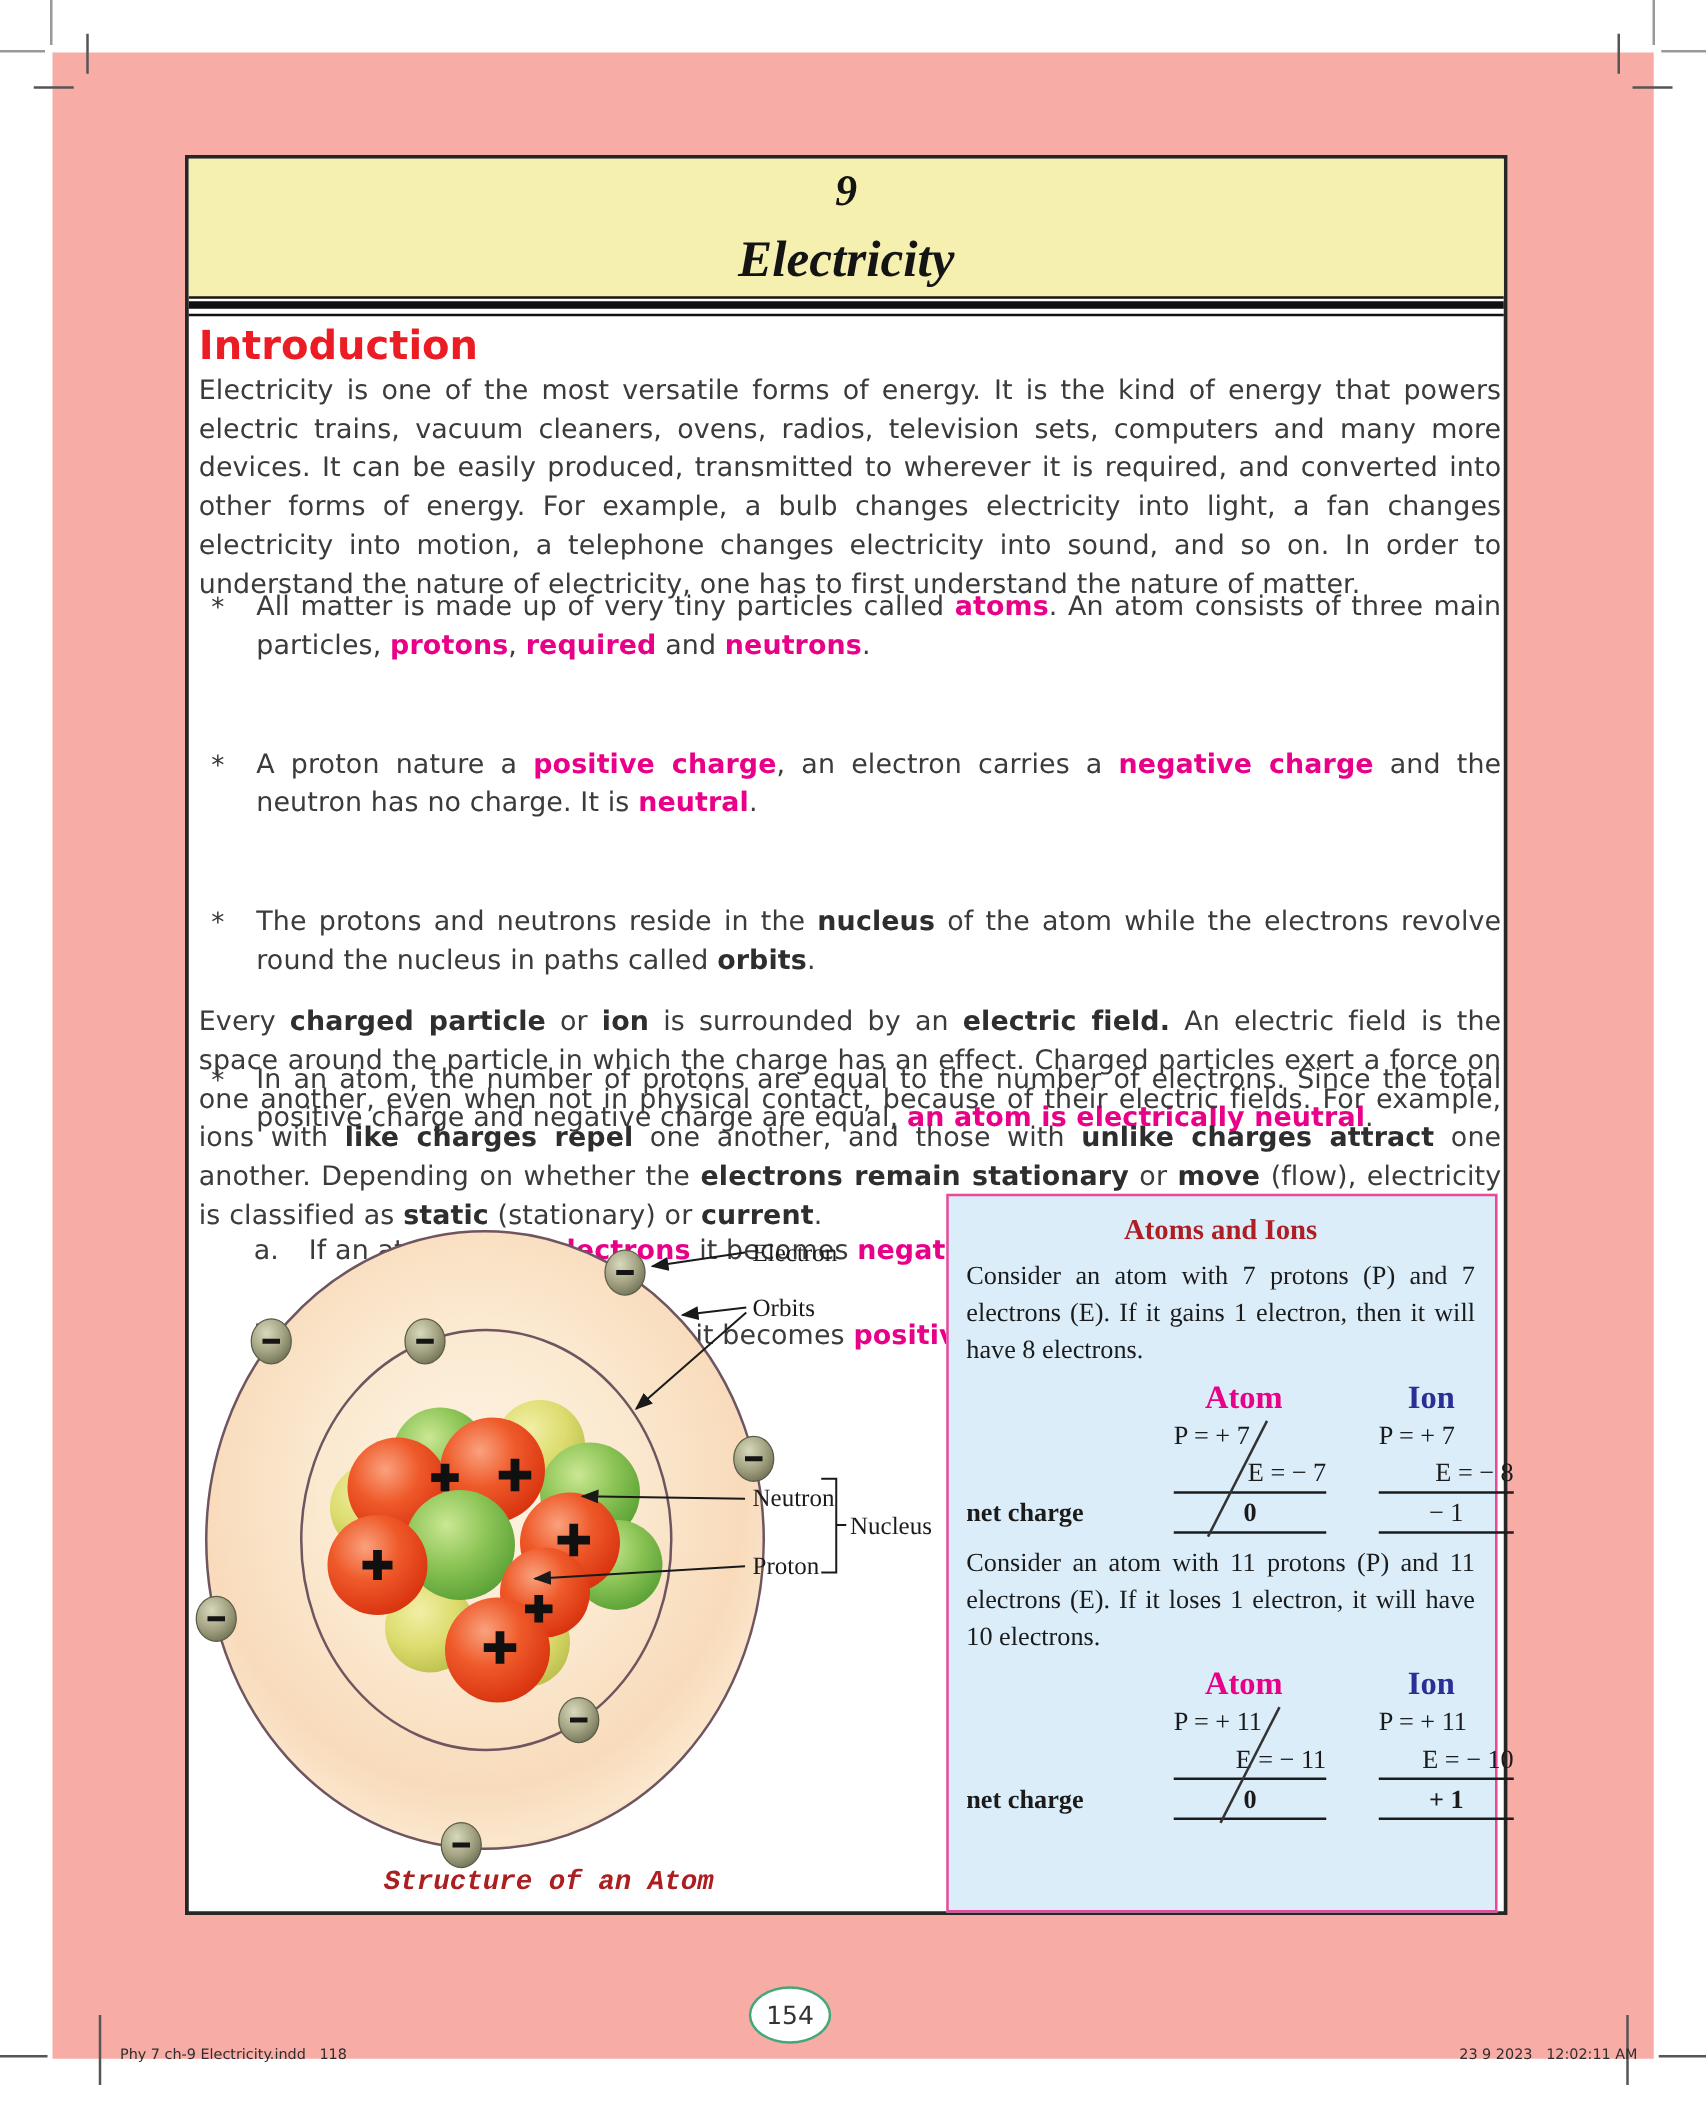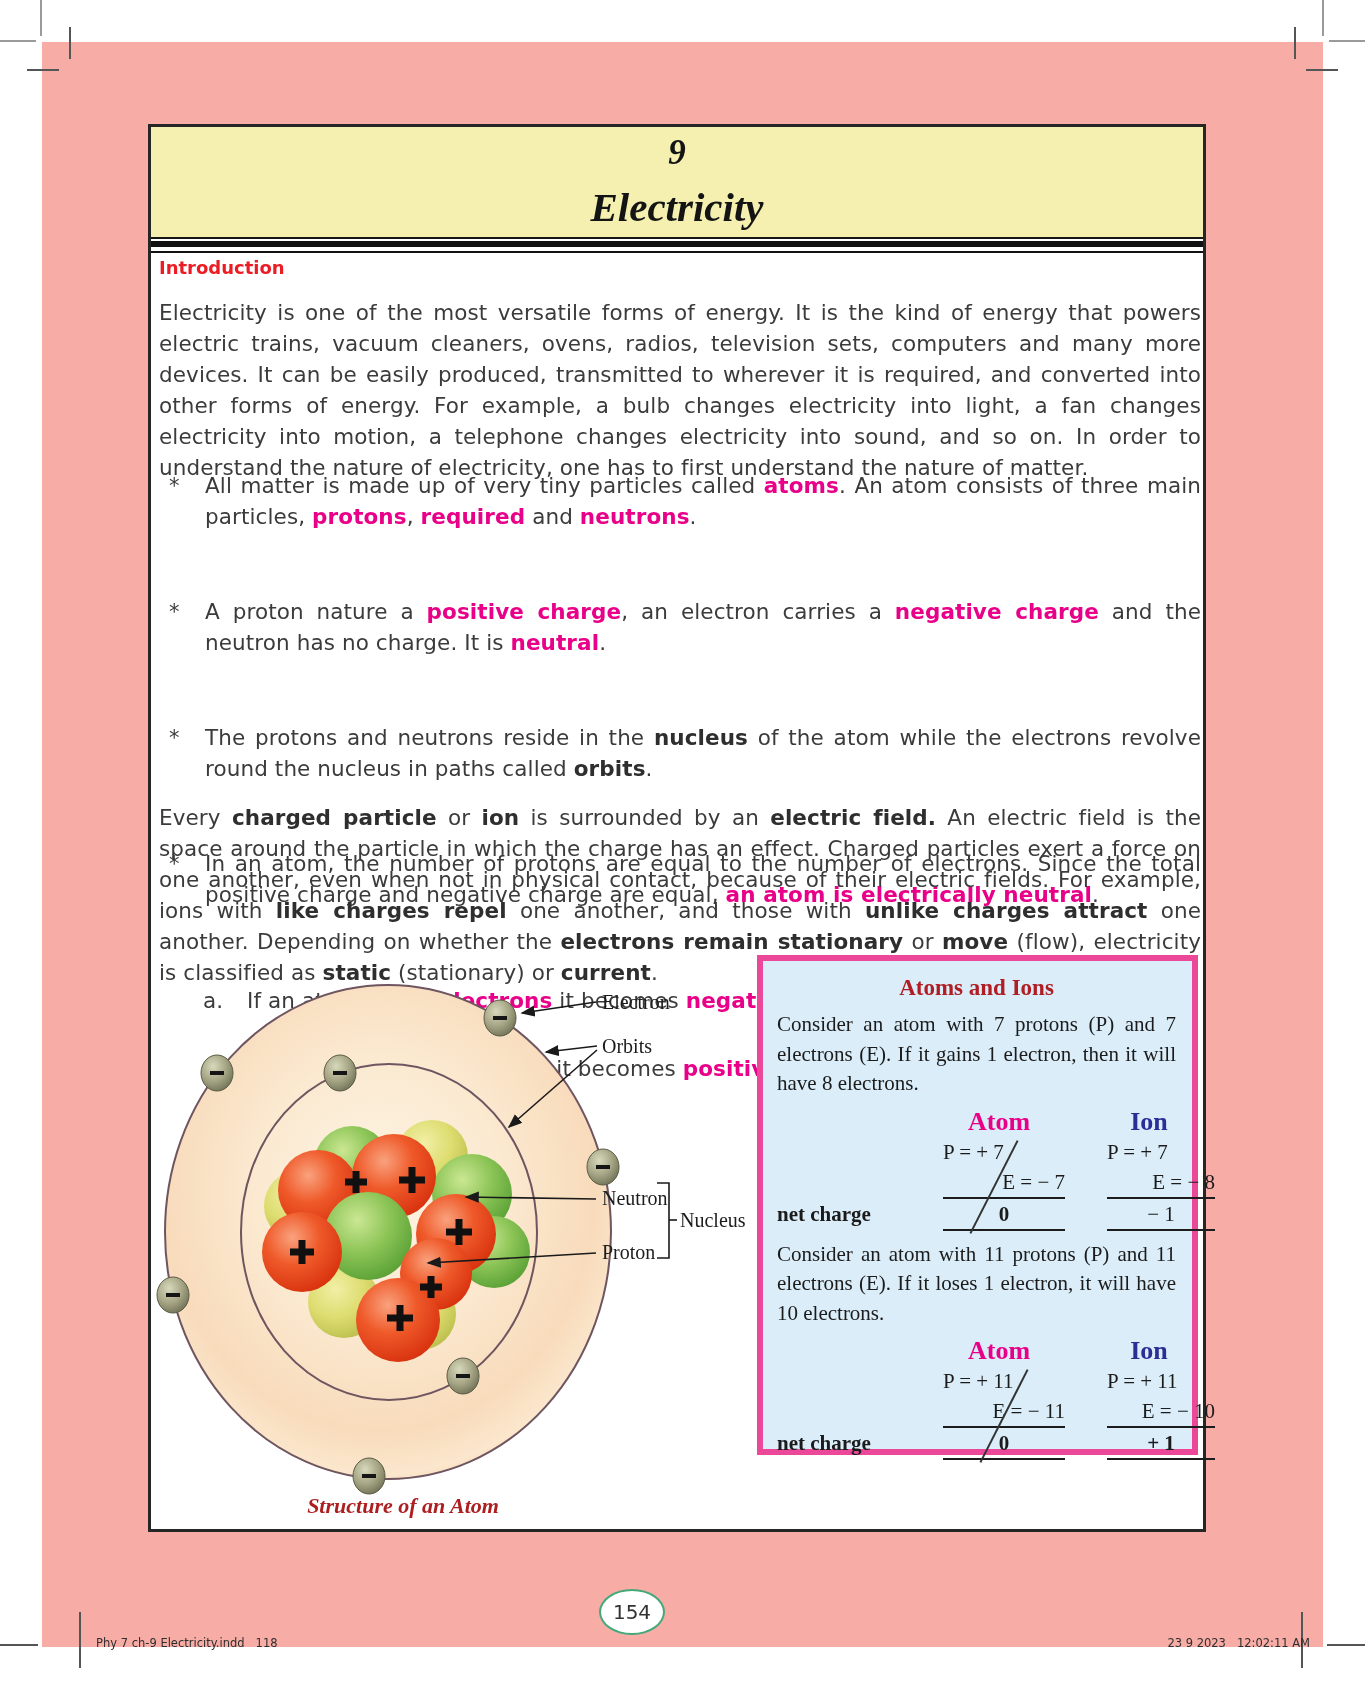--- a/index.html
+++ b/index.html
@@ -20,41 +20,41 @@
     background:#fff;border:3px solid #262626;}
 
   .chapter-box{position:absolute;left:0;top:0;width:100%;height:112px;background:var(--yellow);
     border-bottom:2px solid #161616;text-align:center;
     font-family:"Liberation Serif","DejaVu Serif",serif;font-style:italic;font-weight:bold;color:#141414;}
   .chapter-number{font-size:35px;padding-top:6px;}
   .chapter-title{font-size:41px;margin-top:10px;}
   .rule-bar{position:absolute;left:0;top:114px;width:100%;height:6px;background:#111;}
   .rule-line{position:absolute;left:0;top:124px;width:100%;height:2px;background:#111;}
 
-  .intro-heading{position:absolute;left:8px;top:130px;font-size:18px;font-weight:bold;color:var(--red);}
+  .intro-heading{position:absolute;left:8px;top:130px;font-size:32px;font-weight:bold;color:var(--red);}
 
   .flowtext{position:absolute;left:8px;width:1042px;font-size:21.5px;line-height:31px;color:var(--body);
     text-align:justify;letter-spacing:.1px;}
   .sg-m{color:var(--magenta);font-weight:bold;}
   .sg-b{color:#2E2E2E;font-weight:bold;}
 
   .bullet{padding-left:46px;position:relative;}
   .bullet .marker{position:absolute;left:10px;top:1px;font-size:21px;}
   .subitem{padding-left:88px;position:relative;text-align:left;}
   .subitem .marker{position:absolute;left:44px;top:0;}
 
   
   .atom-svg{position:absolute;left:0;top:838px;}
-  .fig-caption{position:absolute;left:72px;top:1366px;width:360px;text-align:center;
-    font-family:Liberation Serif, serif;font-weight:bold;font-style:italic;
+  .fig-caption{position:absolute;left:60px;top:1366px;width:360px;text-align:right;
+    font-family:Liberation Mono, monospace;font-weight:bold;font-style:italic;
     font-size:22px;color:#AC1E20;}
 
   
-  .info-box{position:absolute;left:606px;top:828px;width:441px;height:500px;background:var(--boxblue);
-    border:6px solid #ec4899;padding:14px 16px 10px 14px;
+  .info-box{position:absolute;left:606px;top:828px;width:441px;height:575px;background:var(--boxblue);
+    border:2px solid #ec4899;padding:14px 16px 10px 14px;
     font-family:"Liberation Serif","DejaVu Serif",serif;color:#1B1B1B;}
   .info-title{text-align:center;font-size:23px;font-weight:bold;color:var(--darkred);}
   .info-p{font-size:21px;line-height:29.5px;margin-top:9px;text-align:justify;}
   .mini-table{position:relative;display:grid;grid-template-columns:138px 168px 1fr;margin-top:8px;
     font-size:21px;line-height:30px;}
   .mini-table .hdr{text-align:center;font-weight:bold;font-size:26px;}
   .hdr.atom{color:var(--magenta);}
   .hdr.ion{color:var(--ionblue);}
   .mini-table .c2{padding-left:28px;}
   .mini-table .c3{padding-left:24px;}

